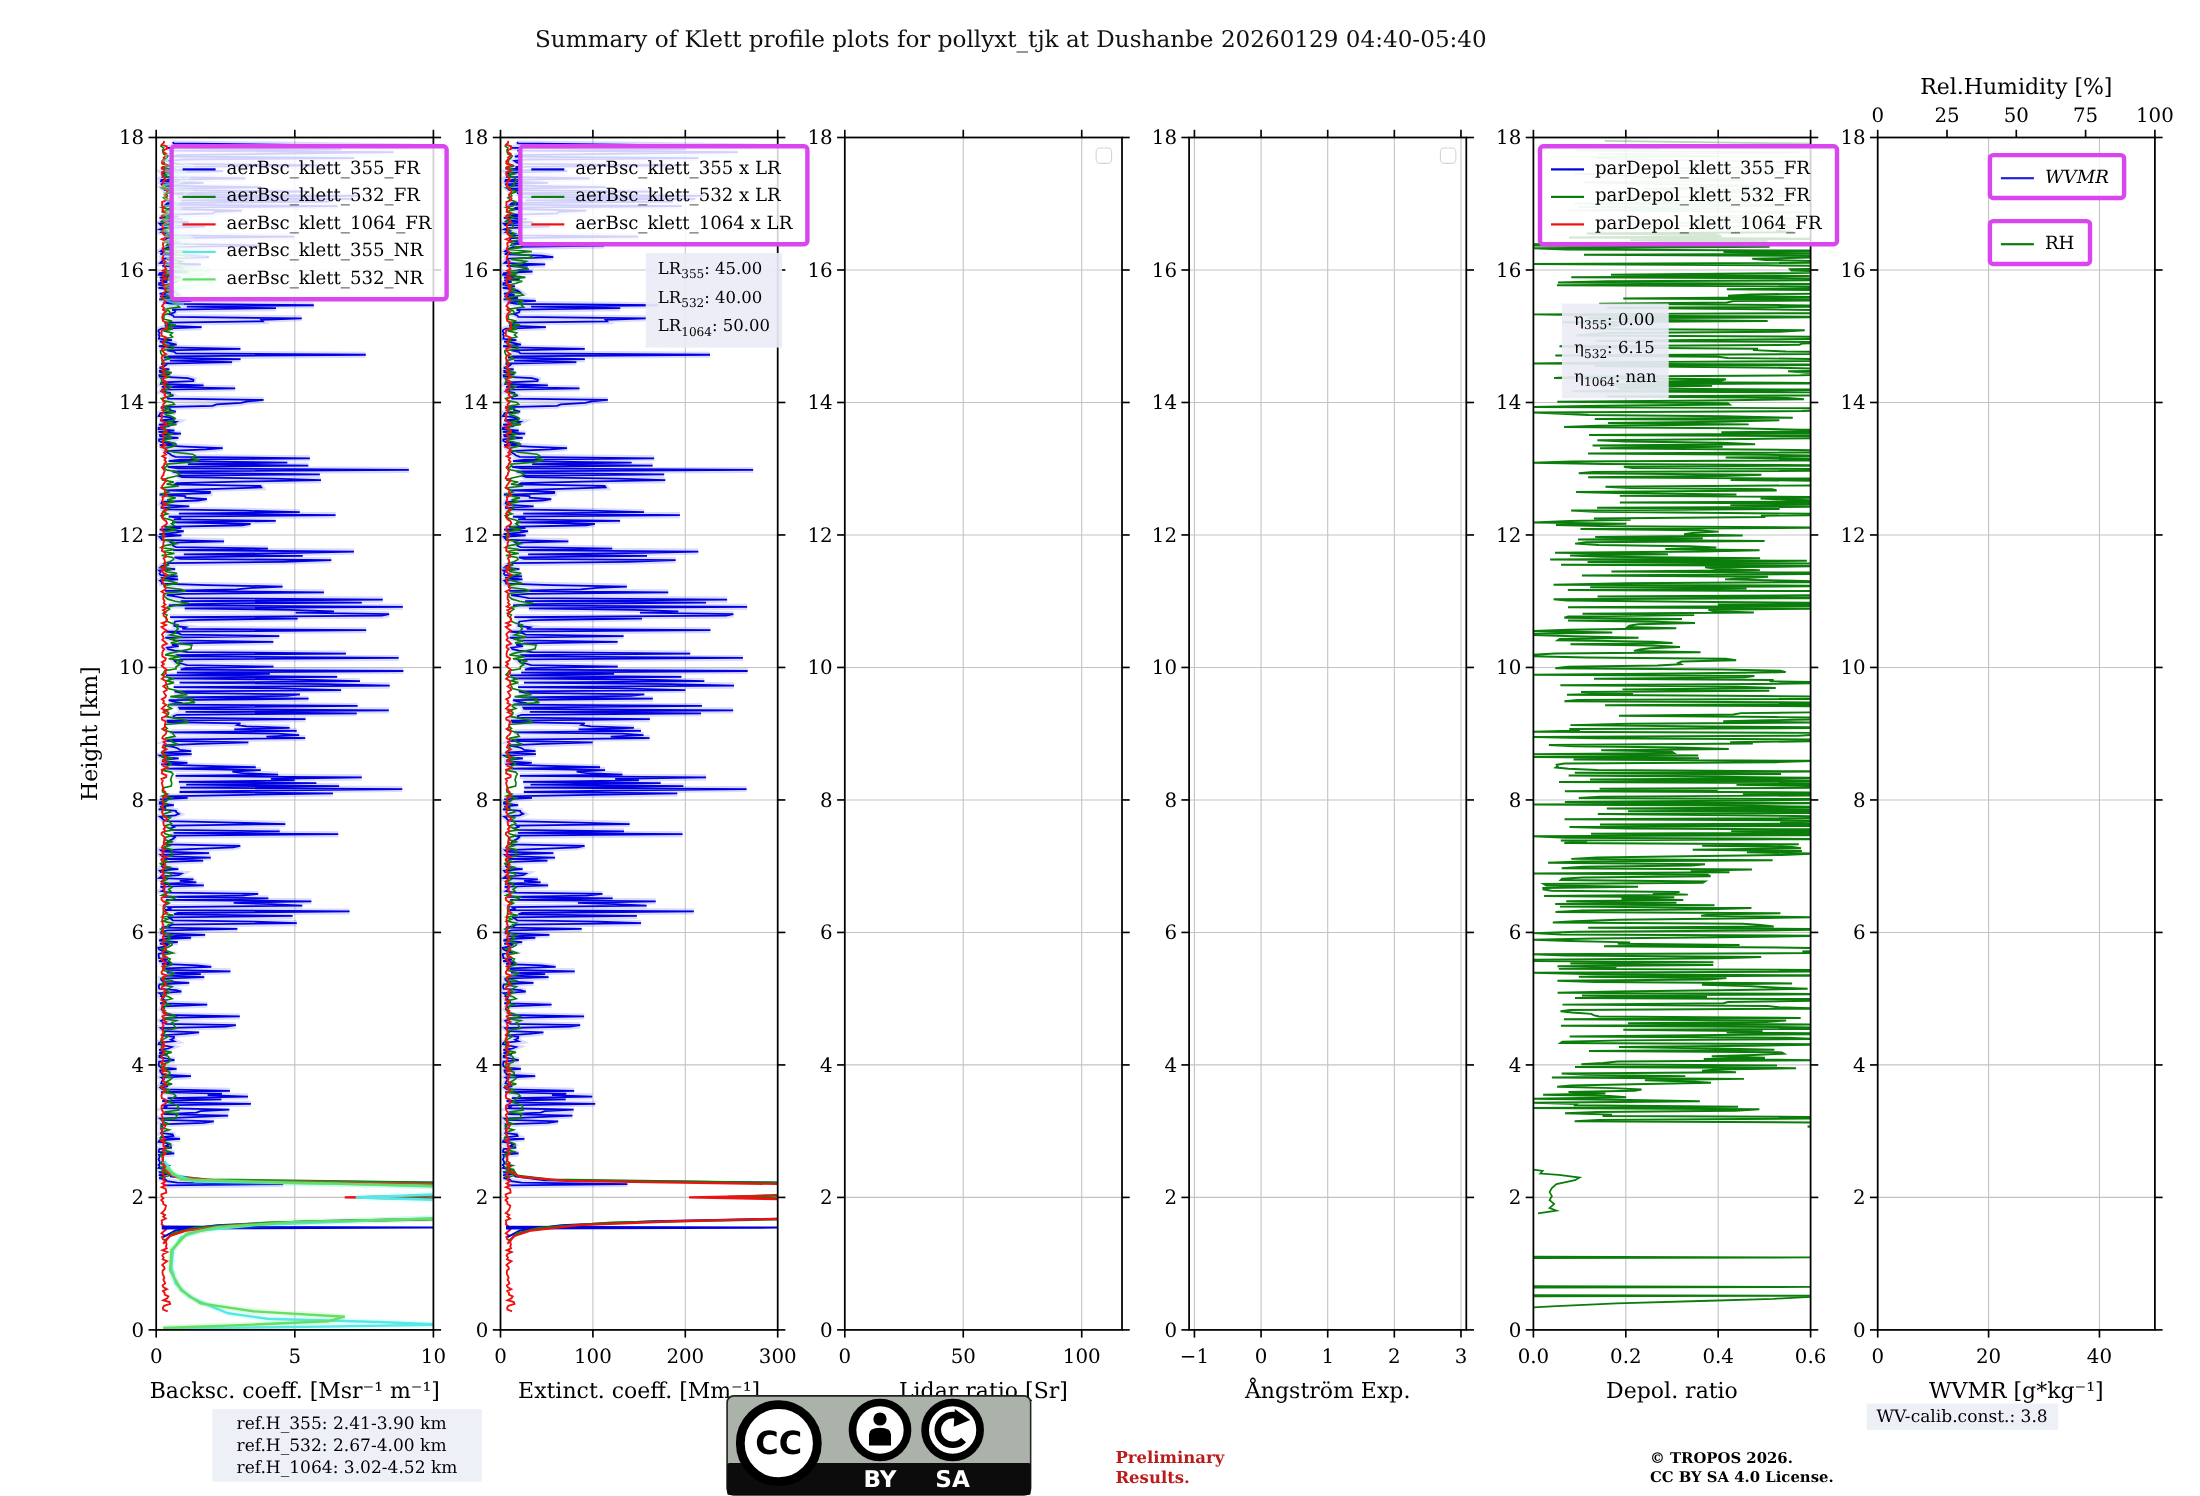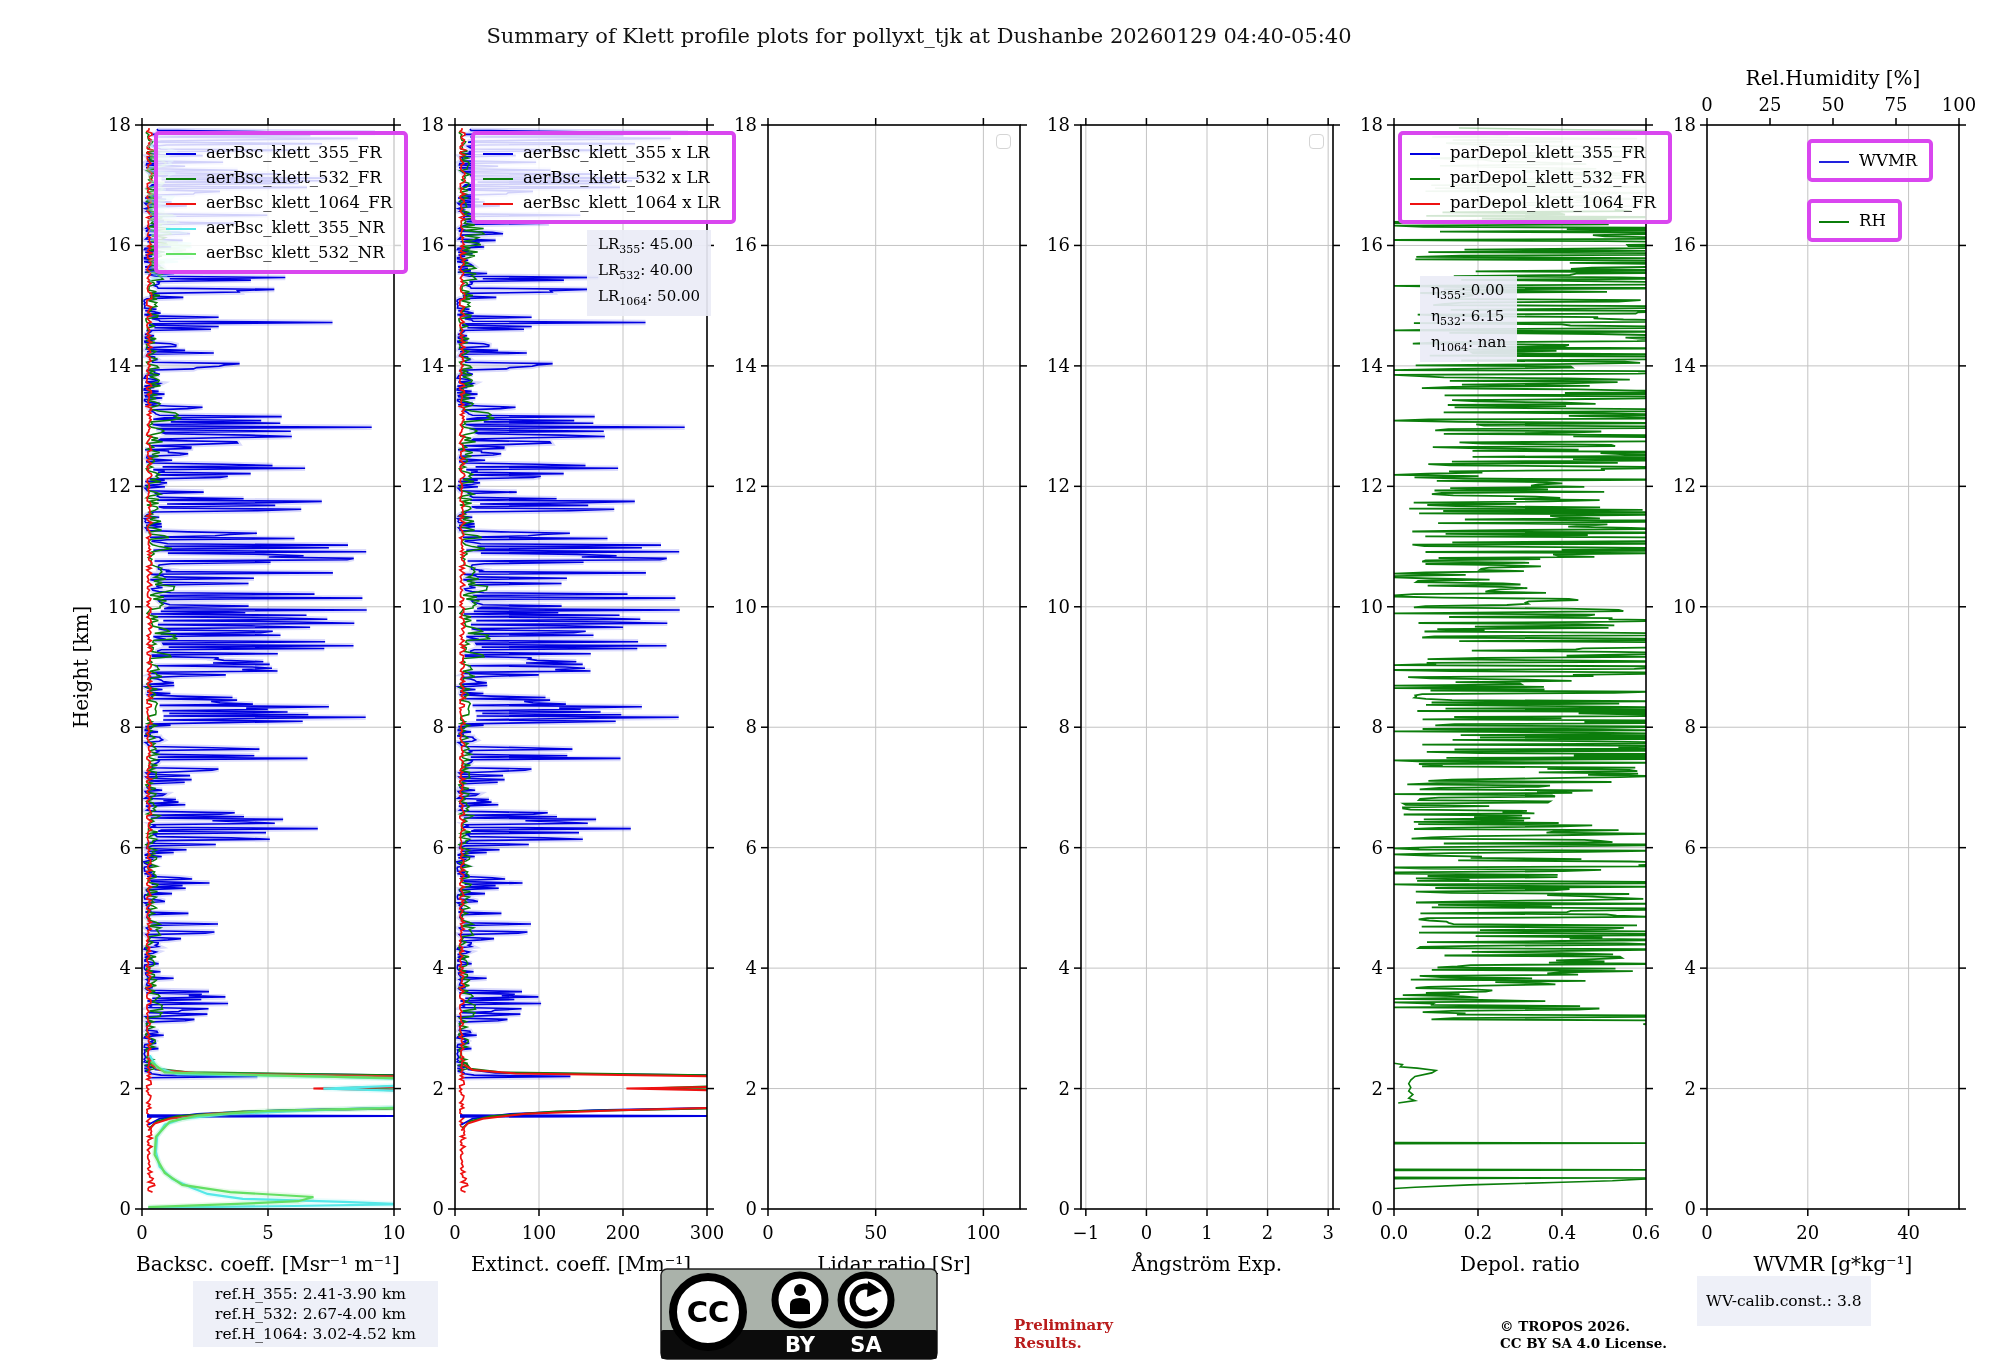--- a/index.html
+++ b/index.html
@@ -16,21 +16,21 @@
                border-radius:4px;background:rgba(255,255,255,0.8);}
   .anno{position:absolute;background:rgba(234,236,246,0.92);padding:4px 11px;
         font-size:15px;line-height:21px;white-space:nowrap;}
   .anno sub,#refh-box sub{font-size:11px;}
   #refh-box{position:absolute;left:193px;top:1281px;background:rgba(237,239,248,0.95);
             padding:3px 22px;font-size:15.5px;line-height:20px;}
   #preliminary{position:absolute;left:1014px;top:1316px;color:#b91c1c;font-weight:bold;
                font-size:15px;line-height:18px;}
   #tropos{position:absolute;left:1500px;top:1318px;font-weight:bold;font-size:13.5px;line-height:17px;}
   #wv-box{position:absolute;left:1697px;top:1276px;background:rgba(237,239,248,0.95);
-          padding:16px 9px;font-size:15.5px;}
+          padding:3px 9px;font-size:15.5px;}
   #cc-badge{position:absolute;left:660px;top:1268px;}
 </style>
 </head>
 <body>
 
 <div id="canvas">
   <div id="title">Summary of Klett profile plots for pollyxt_tjk at Dushanbe 20260129 04:40-05:40</div>
 
   <svg id="plot" width="2000" height="1360">
       <g>
@@ -496,19 +496,19 @@
     <div class="legend" style="left: 1398px; top: 131px;">
       <div><span class="sw" style="border-top-color: rgb(0, 0, 224);"></span><span>parDepol_klett_355_FR</span></div>
       <div><span class="sw" style="border-top-color: rgb(11, 125, 11);"></span><span>parDepol_klett_532_FR</span></div>
       <div><span class="sw" style="border-top-color: rgb(238, 17, 17);"></span><span>parDepol_klett_1064_FR</span></div>
     </div>
     <div class="anno" style="left: 1420px; top: 276px;">
       <div>η<sub>355</sub>: 0.00</div>
       <div>η<sub>532</sub>: 6.15</div>
       <div>η<sub>1064</sub>: nan</div>
     </div>
-    <div class="legend" style="left: 1807px; top: 139px;">
+    <div class="legend" style="left: 1807px; top: 139px; font-style: italic;">
       <div><span class="sw" style="border-top-color: rgb(34, 34, 221);"></span><span>WVMR</span></div>
     </div>
     <div class="legend" style="left: 1807px; top: 199px;">
       <div><span class="sw" style="border-top-color: rgb(11, 125, 11);"></span><span>RH</span></div>
     </div>
   </div>
 
 </body></html>

